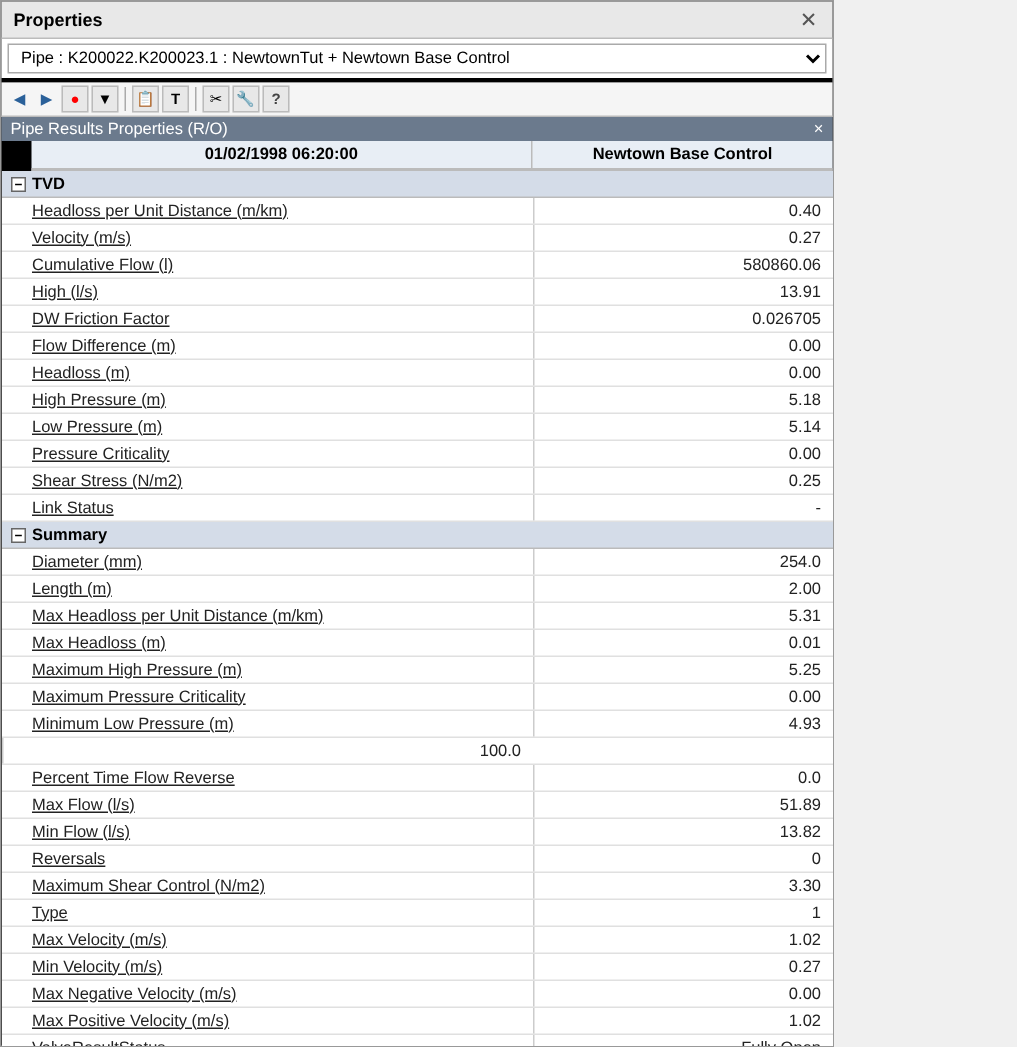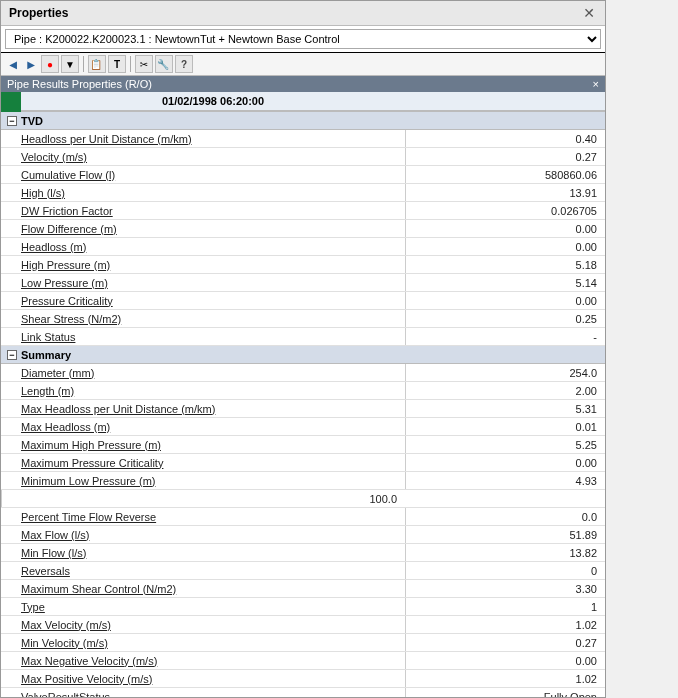--- a/index.html
+++ b/index.html
@@ -5,24 +5,24 @@
     * { margin: 0; padding: 0; box-sizing: border-box; }
     body {
       font-family: 'Segoe UI', Tahoma, Geneva, Verdana, sans-serif;
       font-size: 12px;
       background: #f0f0f0;
       width: 678px;
       height: 698px;
       overflow: hidden;
     }
     .window {
-      width: 606px;
+      width: 556px;
       height: 698px;
       border: 1px solid #999;
-      background: #15803d;
+      background: #000000;
       display: flex;
       flex-direction: column;
     }
     .title-bar {
       background: #e8e8e8;
       border-bottom: 1px solid #bbb;
       padding: 4px 8px;
       display: flex;
       justify-content: space-between;
       align-items: center;
@@ -36,21 +36,21 @@
       width: 16px;
       height: 16px;
       cursor: pointer;
       display: flex;
       align-items: center;
       justify-content: center;
       font-size: 14px;
       color: #555;
     }
     .dropdown-bar {
-      border-bottom: 1px solid #000000;
+      border-bottom: 3px solid #000000;
       padding: 3px 4px;
       display: flex;
       align-items: center;
       background: #fff;
       flex-shrink: 0;
     }
     .dropdown-select {
       flex: 1;
       border: 1px solid #aaa;
       background: #fff;
@@ -206,20 +206,21 @@
     <button class="toolbar-btn" style="font-weight:bold;color:#444;">?</button>
   </div>
 
   <div class="section-header-bar">
     <span>Pipe Results Properties (R/O)</span>
     <span style="cursor:pointer;">×</span>
   </div>
 
   <div class="column-header">
     <div class="col-header-cell">01/02/1998 06:20:00</div>
+    <div class="col-header-cell">Newtown Base Control</div>
   </div>
 
   <div class="table-area">
 
     <div class="section-row">
       <span class="section-row-icon">−</span>
       <span>TVD</span>
     </div>
 
     <div id="tvd-rows">

